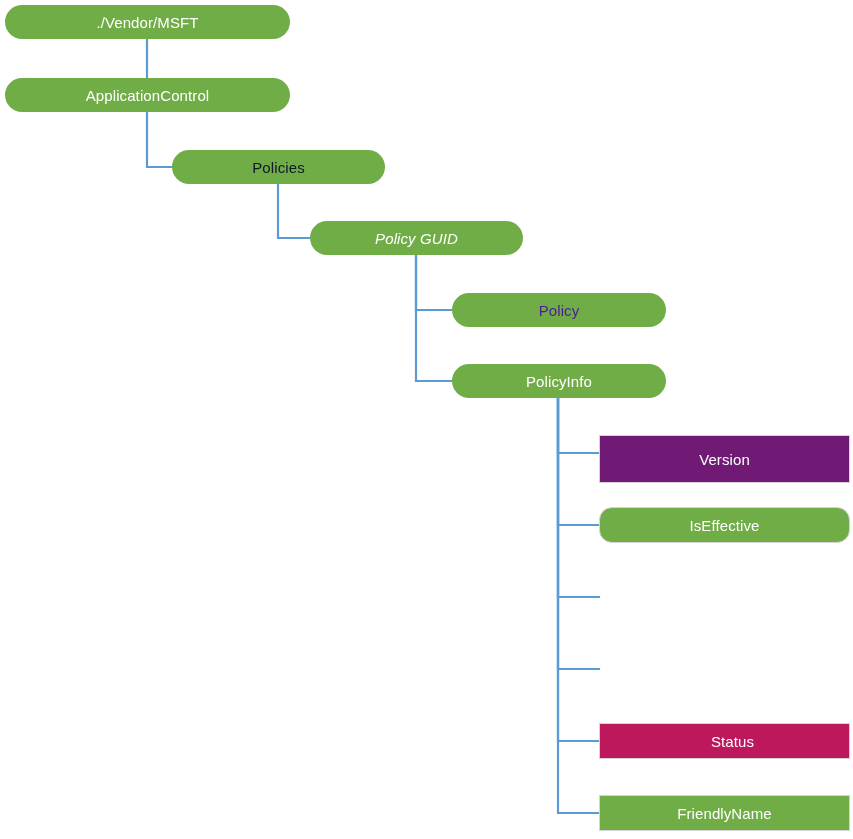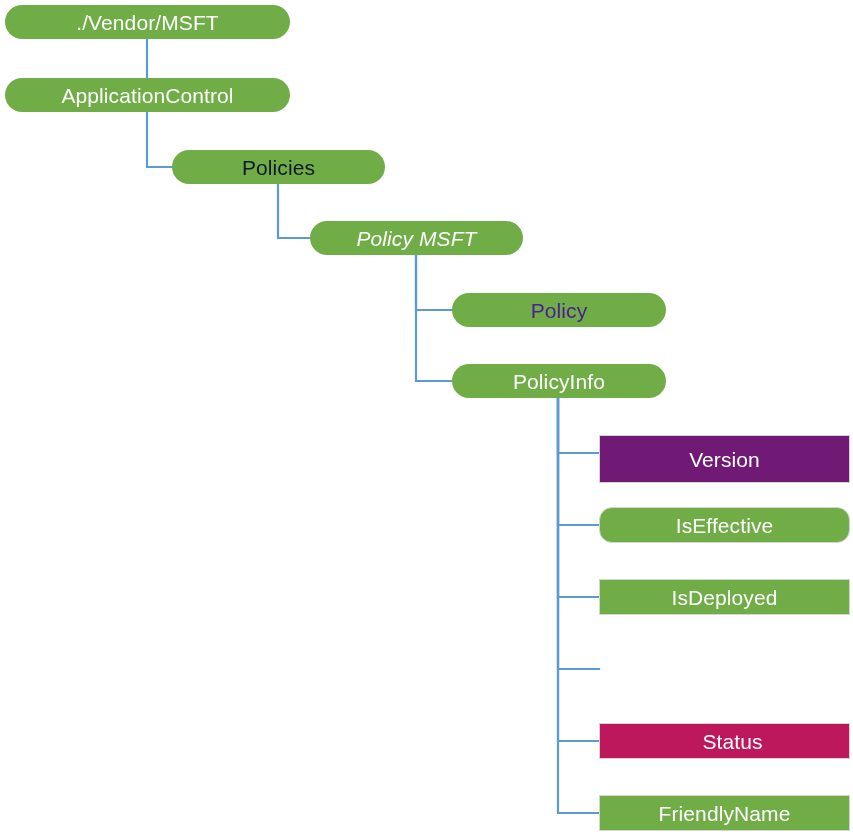--- a/index.html
+++ b/index.html
@@ -27,21 +27,21 @@
     pointer-events: none;
   }
   .node {
     position: absolute;
     box-sizing: border-box;
     display: flex;
     align-items: center;
     justify-content: center;
     color: #ffffff;
     background: #70AD47;
-    font-size: 21px;
+    font-size: 15px;
     line-height: 1;
     letter-spacing: 0.1px;
     white-space: nowrap;
     user-select: none;
   }
   .node.rounded {
     border-radius: 999px;
   }
   .node.rect {
     border: 1px solid #d4d4d4;
@@ -70,36 +70,33 @@
 <div class="node rounded" style="left: 5px; top: 5px; width: 285px; height: 34px; background: rgb(112, 173, 71); color: rgb(255, 255, 255);">
       <span>./Vendor/MSFT</span>
     </div>
     <div class="node rounded" style="left: 5px; top: 78px; width: 285px; height: 34px; background: rgb(112, 173, 71); color: rgb(255, 255, 255);">
       <span>ApplicationControl</span>
     </div>
     <div class="node rounded" style="left: 172px; top: 150px; width: 213px; height: 34px; background: rgb(112, 173, 71); color: #0f172a;">
       <span>Policies</span>
     </div>
     <div class="node rounded italic" style="left: 310px; top: 221px; width: 213px; height: 34px; background: rgb(112, 173, 71); color: rgb(255, 255, 255);">
-      <span>Policy MSFT</span>
+      <span>Policy GUID</span>
     </div>
     <div class="node rounded" style="left: 452px; top: 293px; width: 214px; height: 34px; background: rgb(112, 173, 71); color: #4c1d95;">
       <span>Policy</span>
     </div>
     <div class="node rounded" style="left: 452px; top: 364px; width: 214px; height: 34px; background: rgb(112, 173, 71); color: rgb(255, 255, 255);">
       <span>PolicyInfo</span>
     </div>
     <div class="node rect" style="left: 599px; top: 435px; width: 251px; height: 48px; background: #701a75; color: rgb(255, 255, 255); border-color: rgb(212, 212, 212);">
       <span>Version</span>
     </div>
     <div class="node rect" style="left: 599px; top: 507px; width: 251px; height: 36px; background: rgb(112, 173, 71); color: rgb(255, 255, 255); border-color: rgb(212, 212, 212); border-radius: 13px;">
       <span>IsEffective</span>
     </div>
-    <div class="node rect" style="left: 599px; top: 579px; width: 251px; height: 36px; background: rgb(112, 173, 71); color: rgb(255, 255, 255); border-color: rgb(212, 212, 212);">
-      <span>IsDeployed</span>
-    </div>
     <div class="node rect" style="left: 599px; top: 723px; width: 251px; height: 36px; background: #be185d; color: rgb(255, 255, 255); border-color: rgb(212, 212, 212); padding-left: 16px;">
       <span>Status</span>
     </div>
     <div class="node rect" style="left: 599px; top: 795px; width: 251px; height: 36px; background: rgb(112, 173, 71); color: rgb(255, 255, 255); border-color: rgb(212, 212, 212);">
       <span>FriendlyName</span>
     </div>
   </div>
 
 </body></html>

